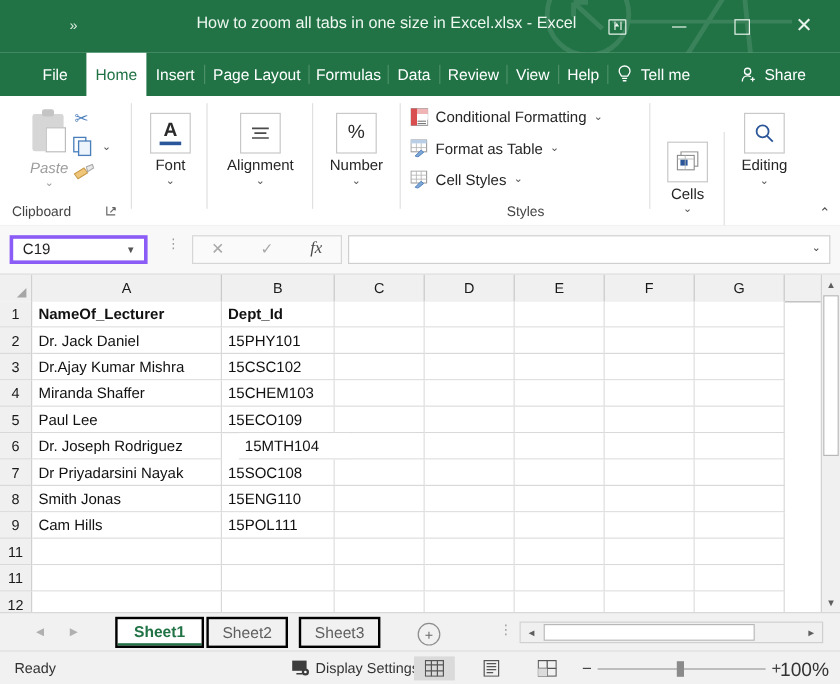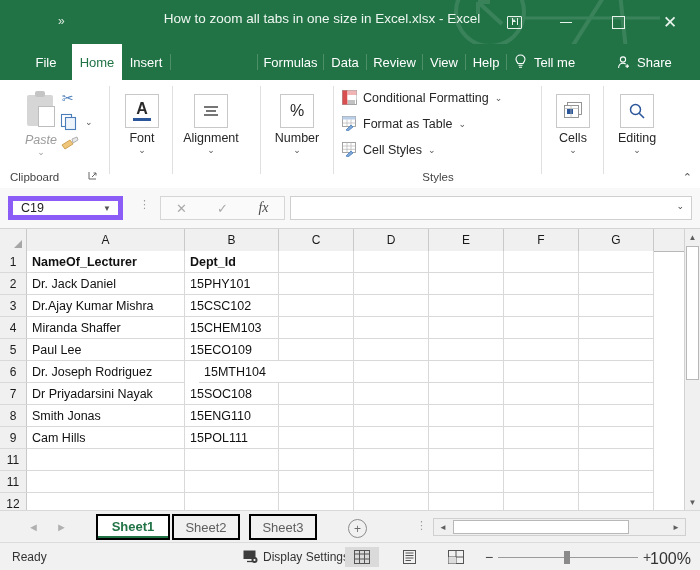--- a/index.html
+++ b/index.html
@@ -89,21 +89,21 @@
 
   
   .clipbd{position:absolute;width:26px;height:31px;background:#d6d6d6;border-radius:2px;}
   .clipbd:before{content:"";position:absolute;left:8px;top:-4px;width:10px;height:6px;background:#c4c4c4;border-radius:2px;}
   .pastepage{position:absolute;width:15px;height:19px;background:#fff;border:1px solid #bdbdbd;}
 
   
   .fbar{position:absolute;left:0;top:188px;width:700px;height:40px;background:#f8f8f8;
     border-bottom:1px solid #d4d4d4;}
   .namebox{
-    position:absolute;left:8px;top:8px;width:115px;height:24px;background:#fff;border:5px solid #8b5cf6;
+    position:absolute;left:8px;top:8px;width:115px;height:24px;background:#fff;border:3px solid #8b5cf6;
     display:flex;align-items:center;box-sizing:border-box;
   }
   .namebox .nbv{font-size:12.5px;color:#222;padding-left:8px;flex:1;}
   .namebox .nbc{font-size:8px;color:#555;padding-right:7px;}
   .fdots{position:absolute;left:139px;top:13px;color:#9a9a9a;font-size:11px;line-height:7px;}
   .fbtns{position:absolute;left:160px;top:8px;width:125px;height:24px;border:1px solid #d6d6d6;
     background:#fafafa;display:flex;align-items:center;box-sizing:border-box;}
   .fbtns span{flex:1;text-align:center;color:#a9a9a9;font-size:13px;}
   .fbtns .fx{color:#4a4a4a;font-style:italic;font-family:"Liberation Serif",serif;font-size:14px;}
   .finput{position:absolute;left:290px;top:8px;width:402px;height:24px;background:#fff;border:1px solid #cfcfcf;
@@ -192,20 +192,21 @@
       <span class="glyph-max"></span>
     </div>
     <div class="winbtn wb-close">✕</div>
   </div>
 
   <div class="tabstrip">
     <div class="tab" style="left:24px;width:44px;">File</div>
     <div class="tab sel" style="left:72px;width:50px;">Home</div>
     <div class="tab" style="left:122px;width:48px;">Insert</div>
     <div class="tab-sep" style="left:170px;"></div>
+    <div class="tab" style="left:171px;width:86px;">Page Layout</div>
     <div class="tab-sep" style="left:257px;"></div>
     <div class="tab" style="left:258px;width:65px;">Formulas</div>
     <div class="tab-sep" style="left:323px;"></div>
     <div class="tab" style="left:324px;width:42px;">Data</div>
     <div class="tab-sep" style="left:366px;"></div>
     <div class="tab" style="left:367px;width:55px;">Review</div>
     <div class="tab-sep" style="left:422px;"></div>
     <div class="tab" style="left:423px;width:42px;">View</div>
     <div class="tab-sep" style="left:465px;"></div>
     <div class="tab" style="left:466px;width:40px;">Help</div>
@@ -270,21 +271,21 @@
             <div style="width:18px;height:3px;background:#2b579a;margin-top:1px;"></div>
           </div>
         </div>
         <div class="lb">Font</div>
         <div class="cv">⌄</div>
       </div>
       <div class="grp-sep" style="left:62px;"></div>
     </div>
 
     <div class="grp" style="left:173px;width:88px;">
-      <div class="bigbtn" style="left:7px;top:14px;">
+      <div class="bigbtn" style="left:13px;top:14px;">
         <div class="bx">
           <svg width="18" height="14" viewBox="0 0 18 14">
             <path d="M2 3 H16 M4 7 H14 M2 11 H16" stroke="#4a4a4a" stroke-width="1.4"></path>
           </svg>
         </div>
         <div class="lb">Alignment</div>
         <div class="cv">⌄</div>
       </div>
       <div class="grp-sep" style="left:87px;"></div>
     </div>
@@ -328,21 +329,21 @@
           <path d="M5 0.5 V10.5 M9 0.5 V10.5 M0.5 4 H13.5 M0.5 7.3 H13.5" stroke="#b4b4b4" stroke-width="0.7"></path>
           <path d="M4 14 L9 9 L11 11 L6 15 Z" fill="#7fa8d6" stroke="#4a7ebb" stroke-width="0.8"></path>
         </svg>
         <span>Cell Styles</span>
         <span class="caret">⌄</span>
       </div>
       <div class="grp-label">Styles</div>
       <div class="grp-sep" style="left:207px;"></div>
     </div>
 
-    <div class="grp" style="left:542px;width:62px;">
+    <div class="grp" style="left:542px;width:62px;margin-top:24px;">
       <div class="bigbtn" style="left:0;top:14px;">
         <div class="bx">
           <svg width="20" height="18" viewBox="0 0 20 18">
             <rect x="4.5" y="0.5" width="14" height="12" fill="#ffffff" stroke="#8b8b8b" stroke-width="0.9"></rect>
             <rect x="1.5" y="3.5" width="14" height="12" fill="#ffffff" stroke="#8b8b8b" stroke-width="0.9"></rect>
             <rect x="4" y="7" width="6" height="5" fill="#2b579a"></rect>
             <path d="M1.5 6.5 H15.5 M8 3.5 V15.5" stroke="#b4b4b4" stroke-width="0.7"></path>
           </svg>
         </div>
         <div class="lb">Cells</div>

